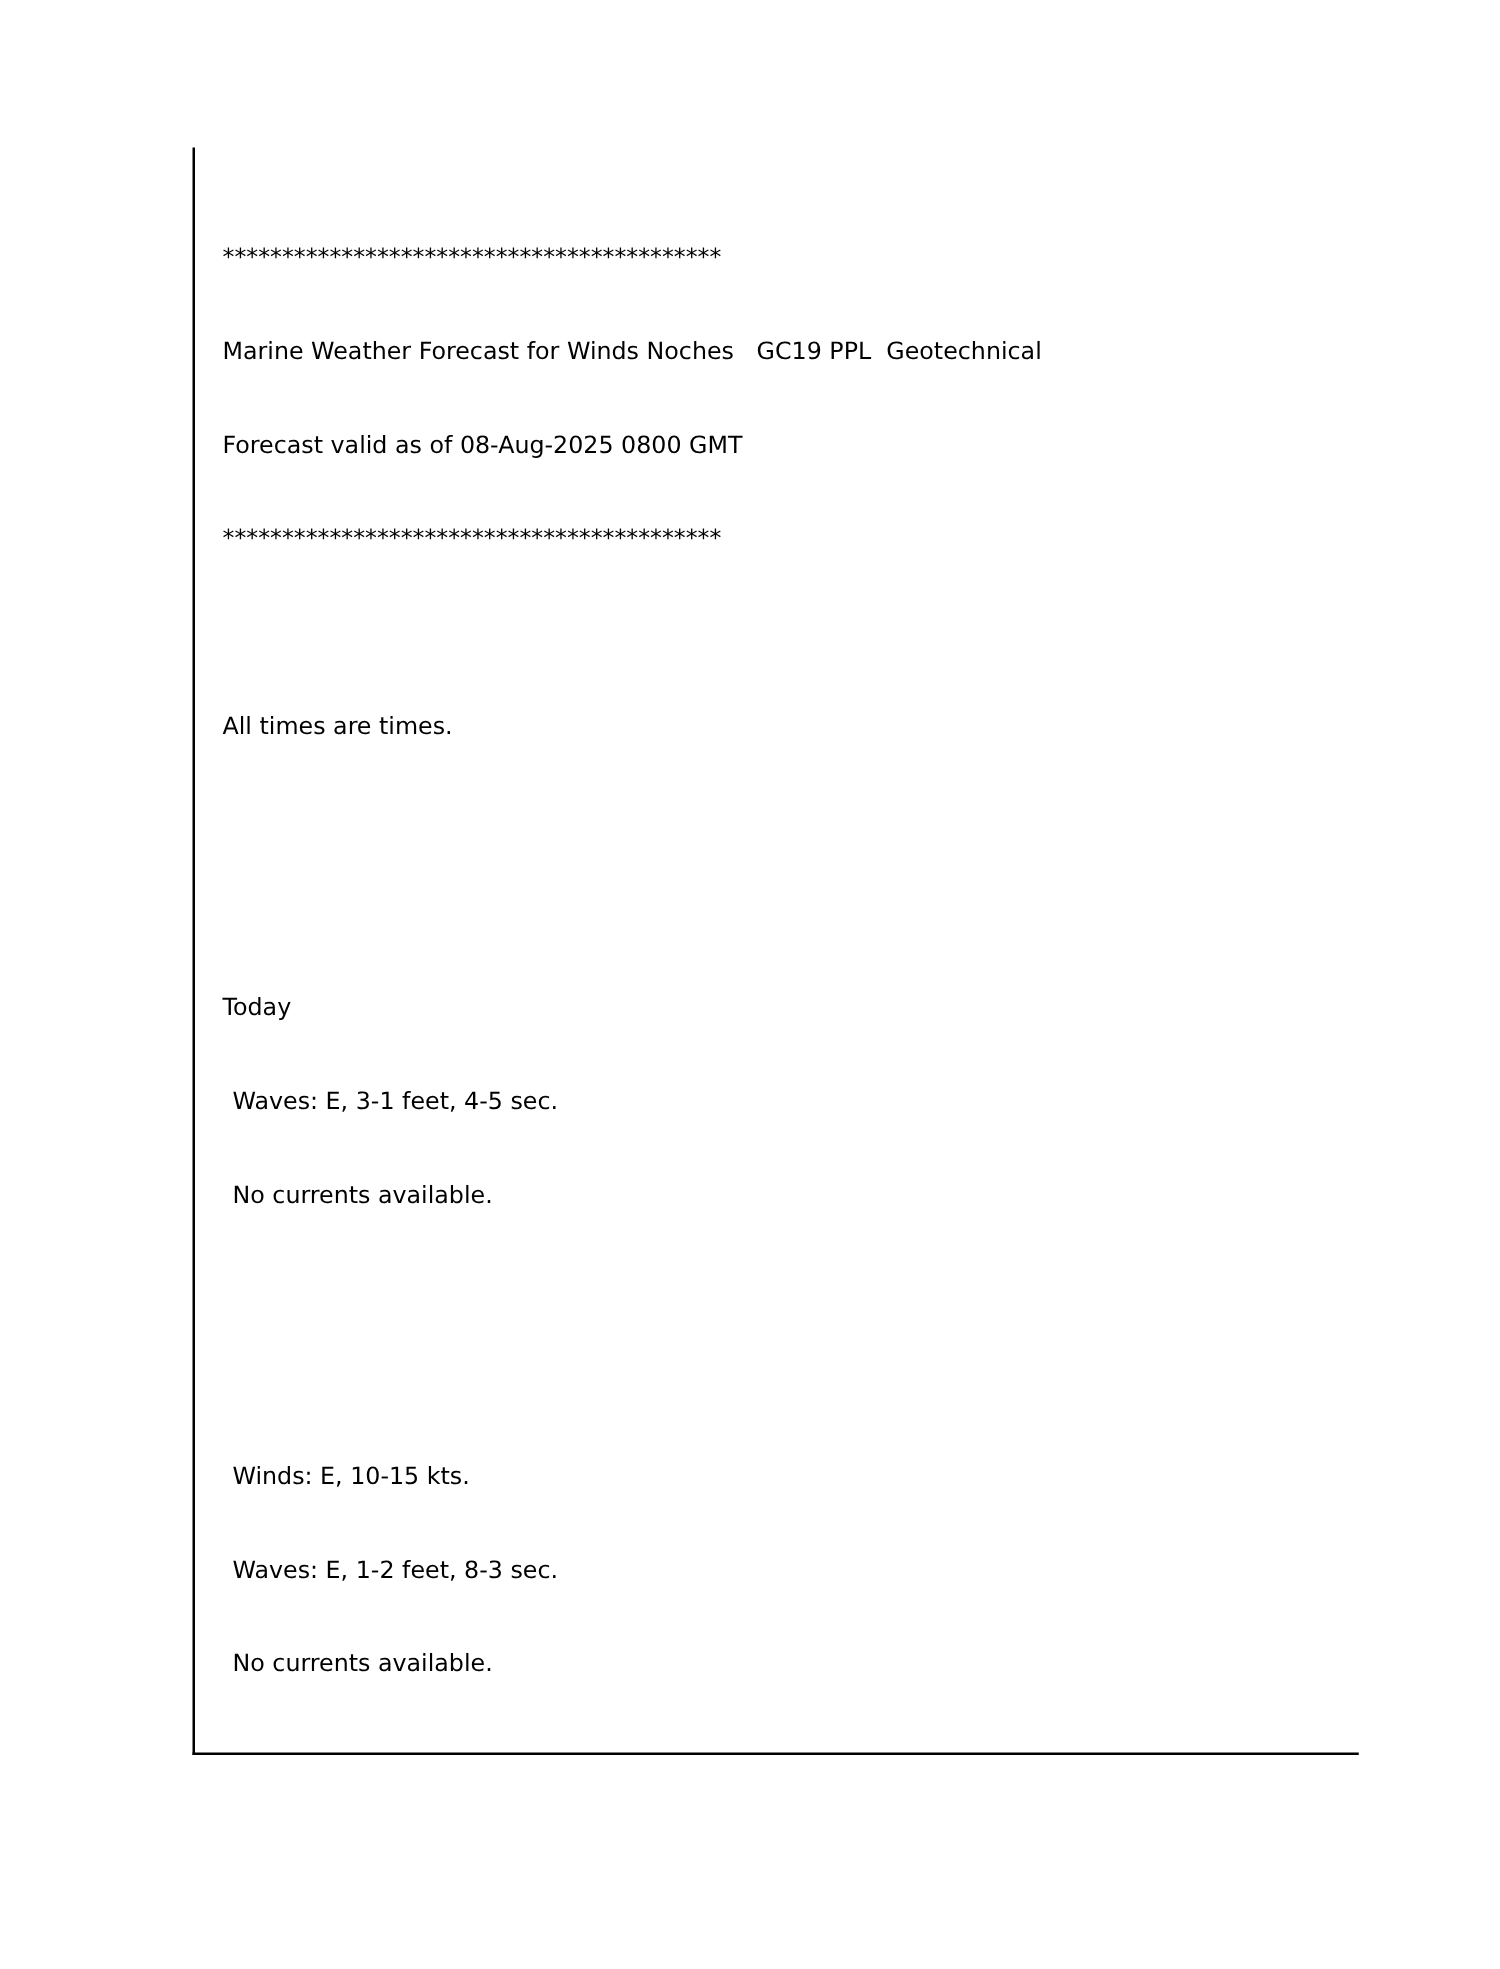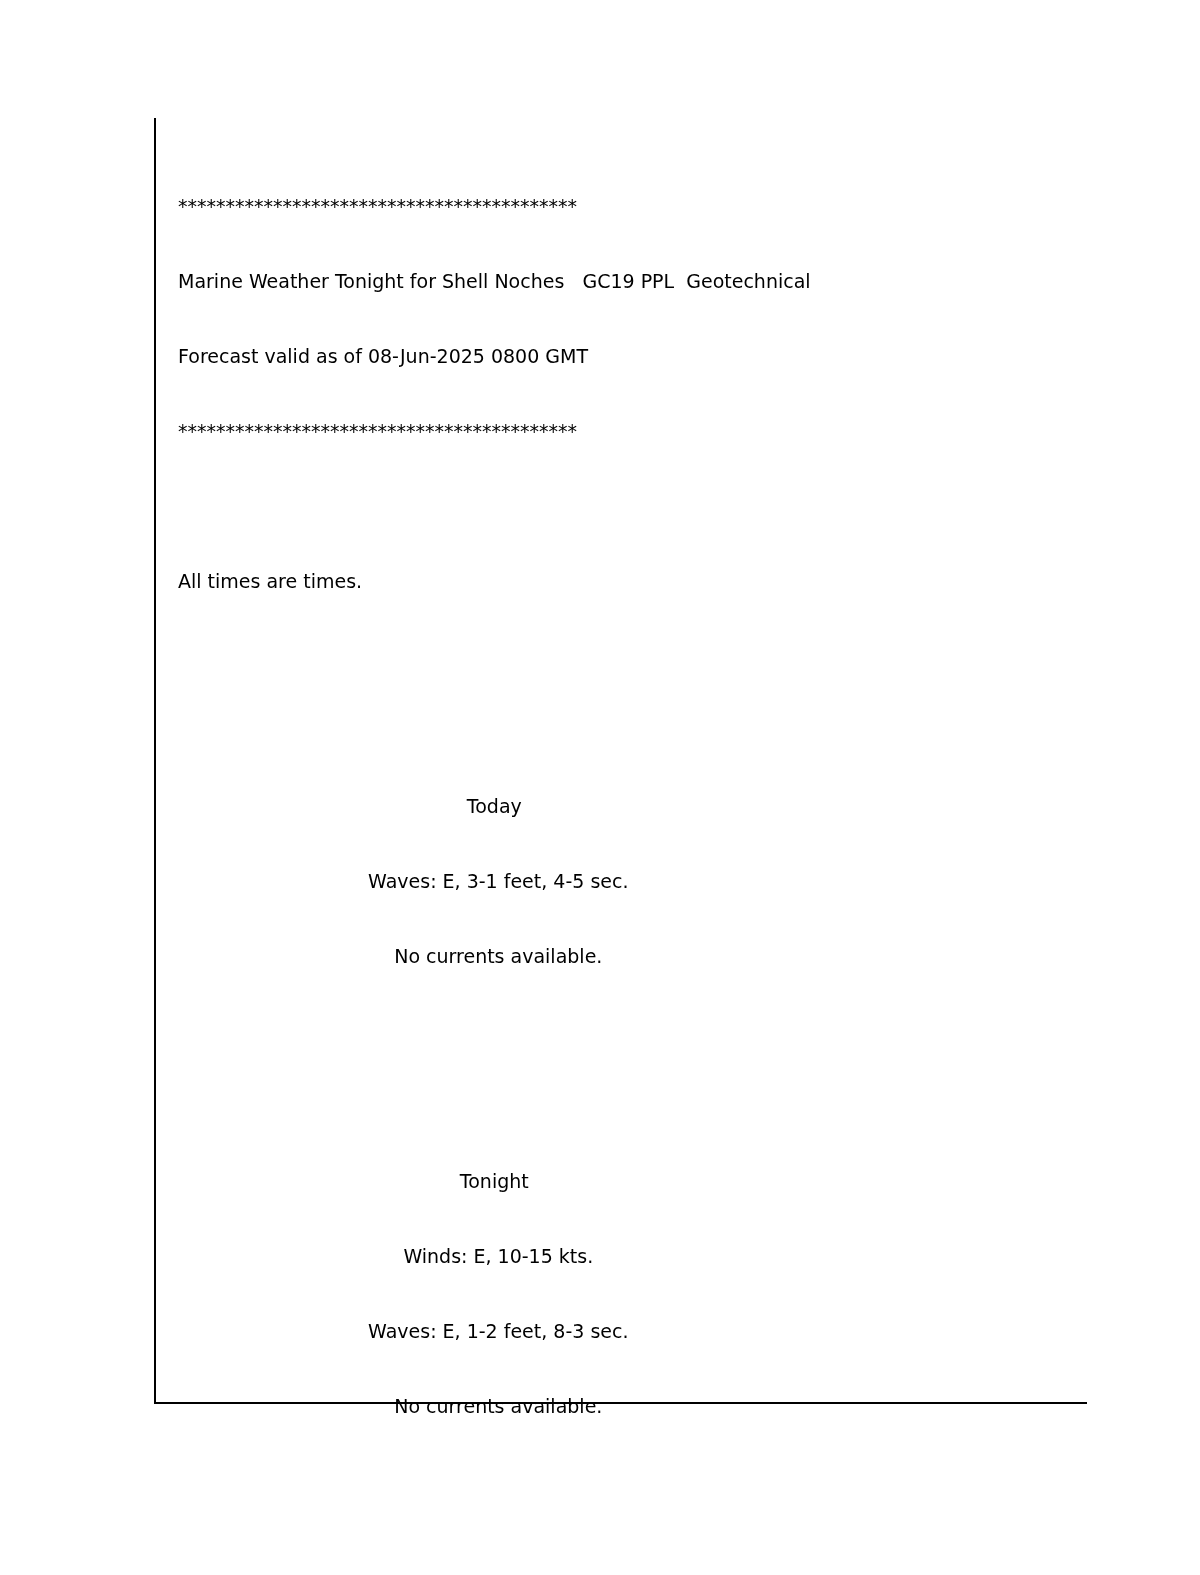--- a/index.html
+++ b/index.html
@@ -35,46 +35,44 @@
     white-space: pre;
   }
   .line {
     height: 25px;
   }
   .detail {
     padding-left: 8px;
   }
   .section {
     margin: 0 0 25px 0;
-    text-align: center;
   }
 </style>
 </head>
 <body>
 
 <div class="frame"></div>
 
 <div class="content">
 
   <div class="line">******************************************</div>
-  <div class="line">Marine Weather Tonight for Shell Noches   GC19 PPL  Geotechnical</div>
-  <div class="line">Forecast valid as of 08-Jun-2025 0800 GMT</div>
+  <div class="line">Marine Weather Forecast for Winds Noches   GC19 PPL  Geotechnical</div>
+  <div class="line">Forecast valid as of 08-Aug-2025 0800 GMT</div>
   <div class="line">******************************************</div>
   <div class="line blank"></div>
   <div class="line">All times are times.</div>
   <div class="line blank"></div>
 
   <div class="section">
     <div class="line day">Today</div>
     <div class="line detail">Waves: E, 3-1 feet, 4-5 sec.</div>
     <div class="line detail">No currents available.</div>
   </div>
 
   <div class="section">
-    <div class="line day">Tonight</div>
     <div class="line detail">Winds: E, 10-15 kts.</div>
     <div class="line detail">Waves: E, 1-2 feet, 8-3 sec.</div>
     <div class="line detail">No currents available.</div>
   </div>
 
   
 
   
 
   

